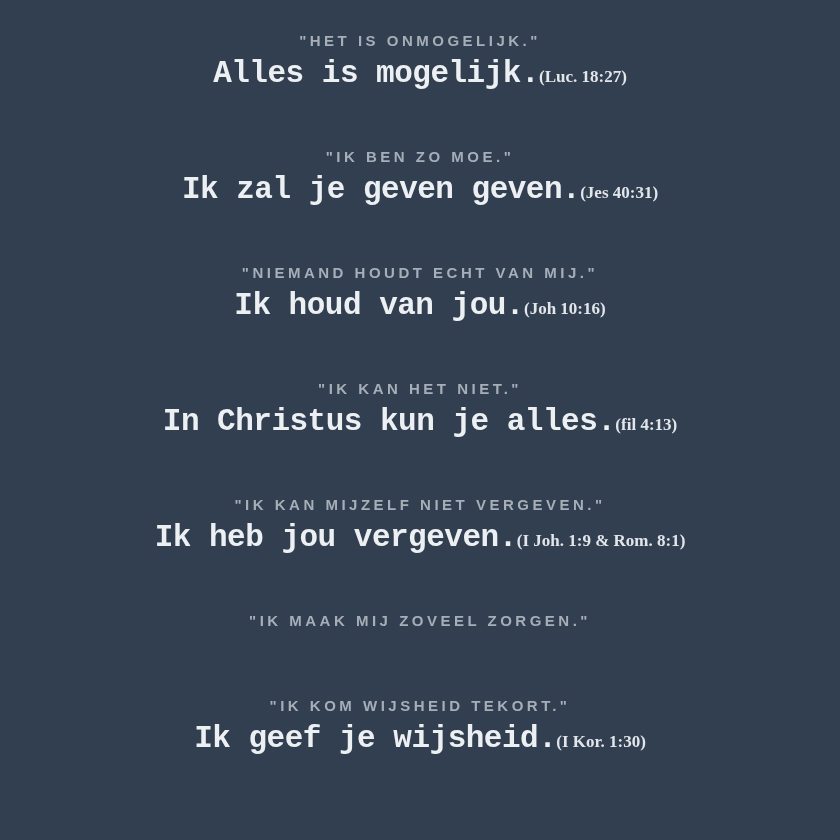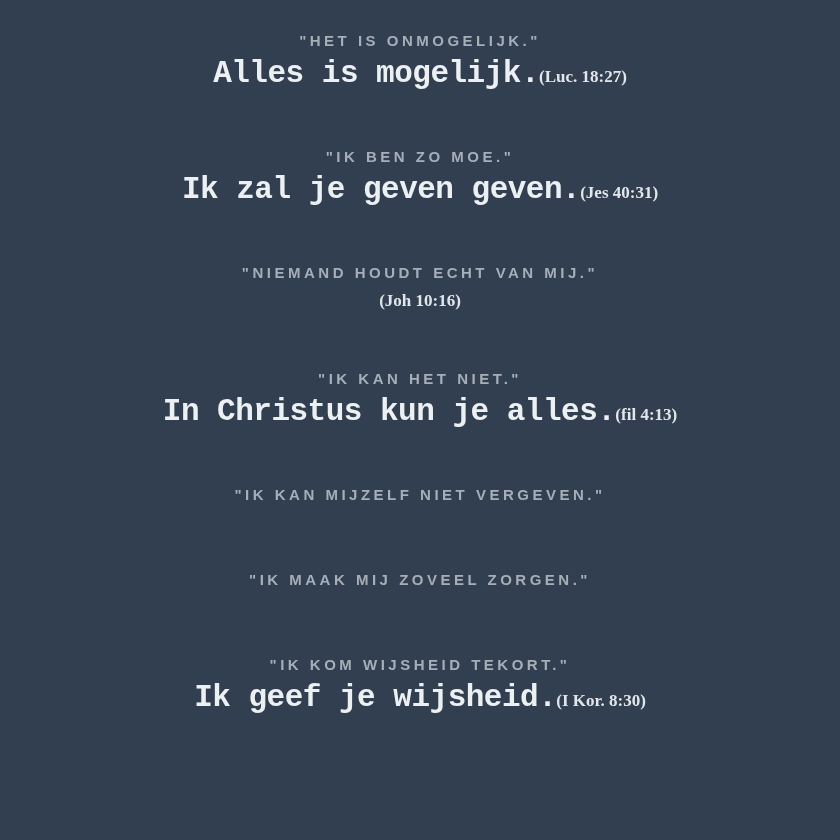--- a/index.html
+++ b/index.html
@@ -81,41 +81,46 @@
     <div class="human-statement">"IK BEN ZO MOE."</div>
     <div class="answer-line">
       <span class="god-answer">Ik zal je geven geven.</span>
       <span class="scripture-ref">(Jes 40:31)</span>
     </div>
   </div>
 
   <div class="quote-block">
     <div class="human-statement">"NIEMAND HOUDT ECHT VAN MIJ."</div>
     <div class="answer-line">
+      <span class="god-answer">Ik houd van jou.</span>
       <span class="scripture-ref">(Joh 10:16)</span>
     </div>
   </div>
 
   <div class="quote-block">
     <div class="human-statement">"IK KAN HET NIET."</div>
     <div class="answer-line">
       <span class="god-answer">In Christus kun je alles.</span>
       <span class="scripture-ref">(fil 4:13)</span>
     </div>
   </div>
 
   <div class="quote-block">
     <div class="human-statement">"IK KAN MIJZELF NIET VERGEVEN."</div>
+    <div class="answer-line">
+      <span class="god-answer">Ik heb jou vergeven.</span>
+      <span class="scripture-ref">(I Joh. 1:9 &amp; Rom. 8:1)</span>
+    </div>
   </div>
 
   <div class="quote-block">
     <div class="human-statement">"IK MAAK MIJ ZOVEEL ZORGEN."</div>
   </div>
 
   <div class="quote-block">
     <div class="human-statement">"IK KOM WIJSHEID TEKORT."</div>
     <div class="answer-line">
       <span class="god-answer">Ik geef je wijsheid.</span>
-      <span class="scripture-ref">(I Kor. 8:30)</span>
+      <span class="scripture-ref">(I Kor. 1:30)</span>
     </div>
   </div>
 
 </div>
 
 </body></html>

